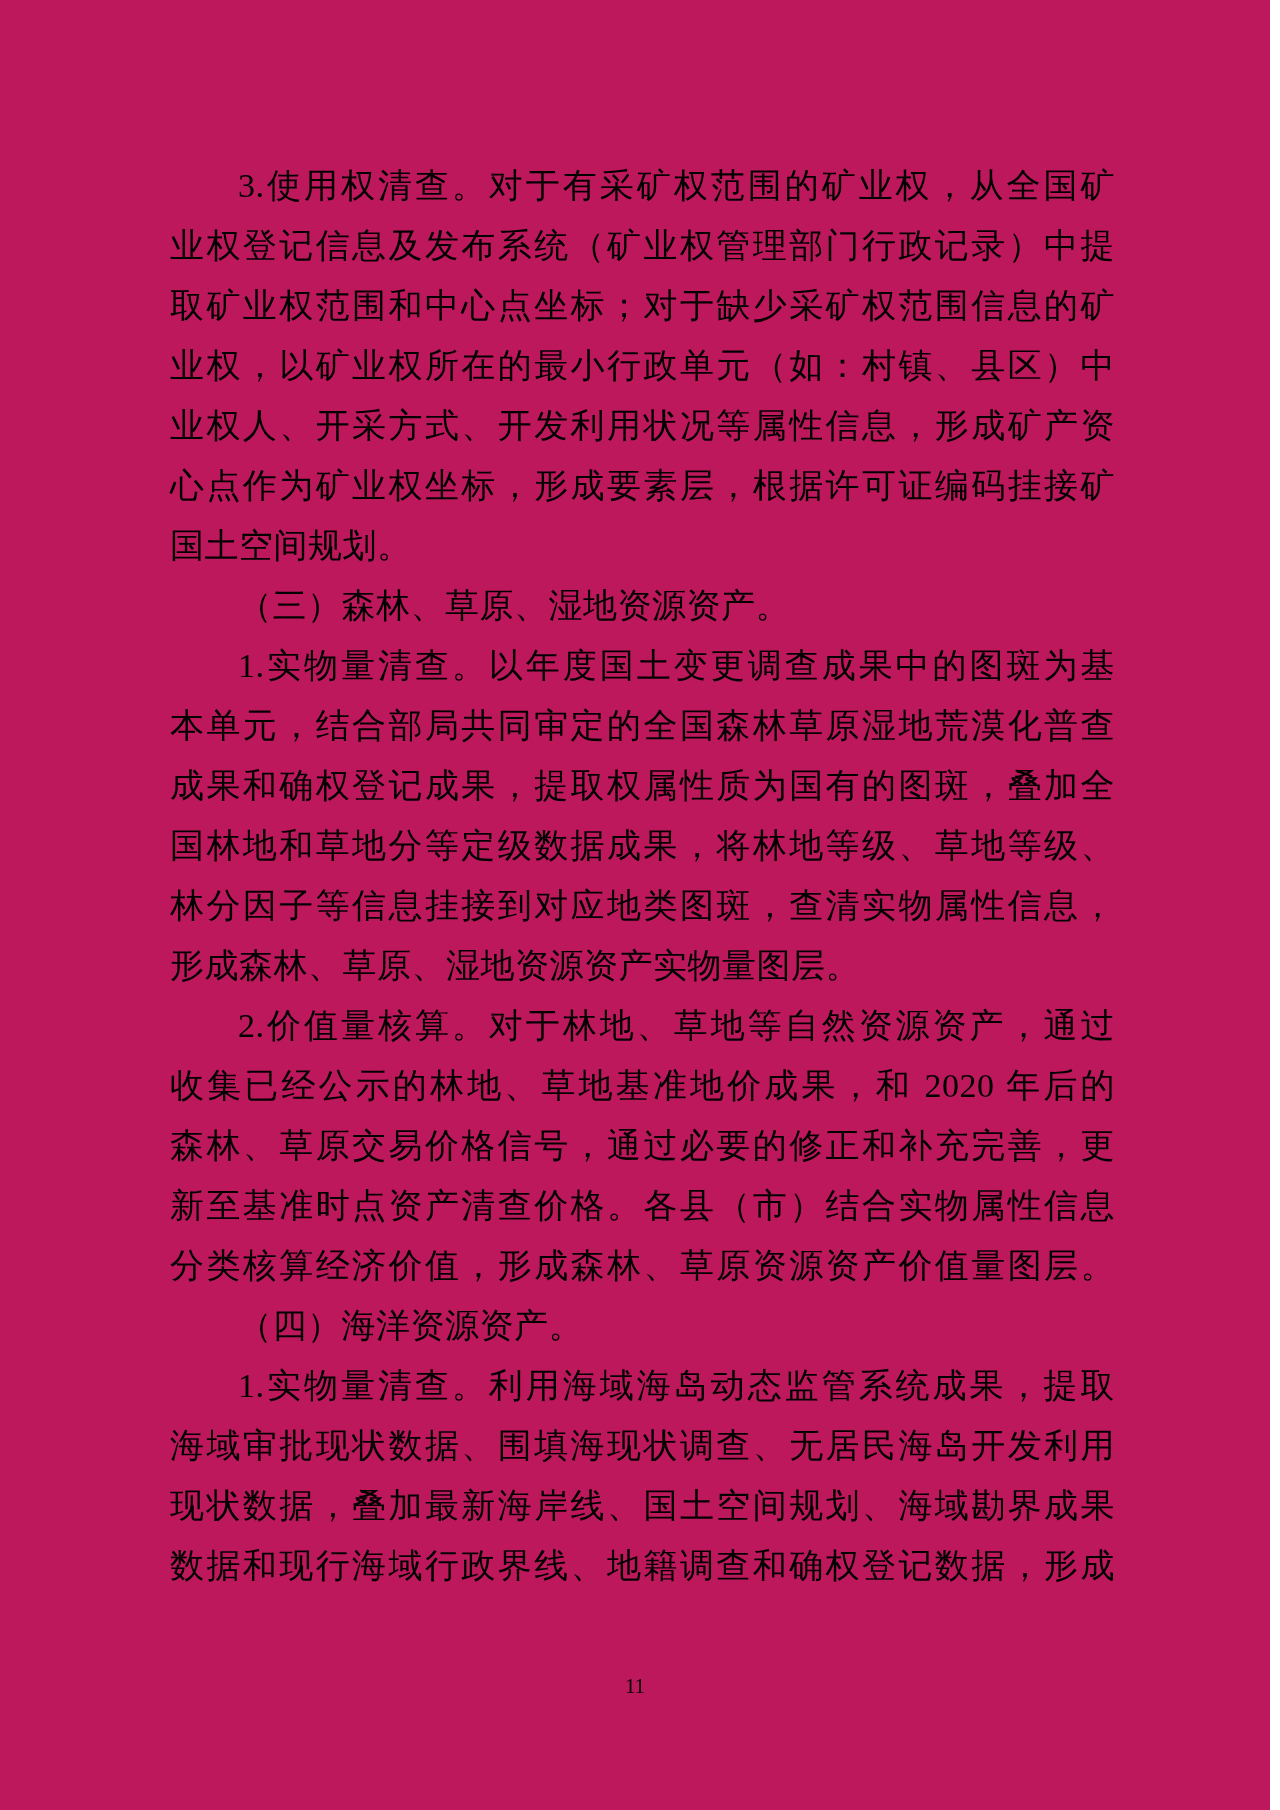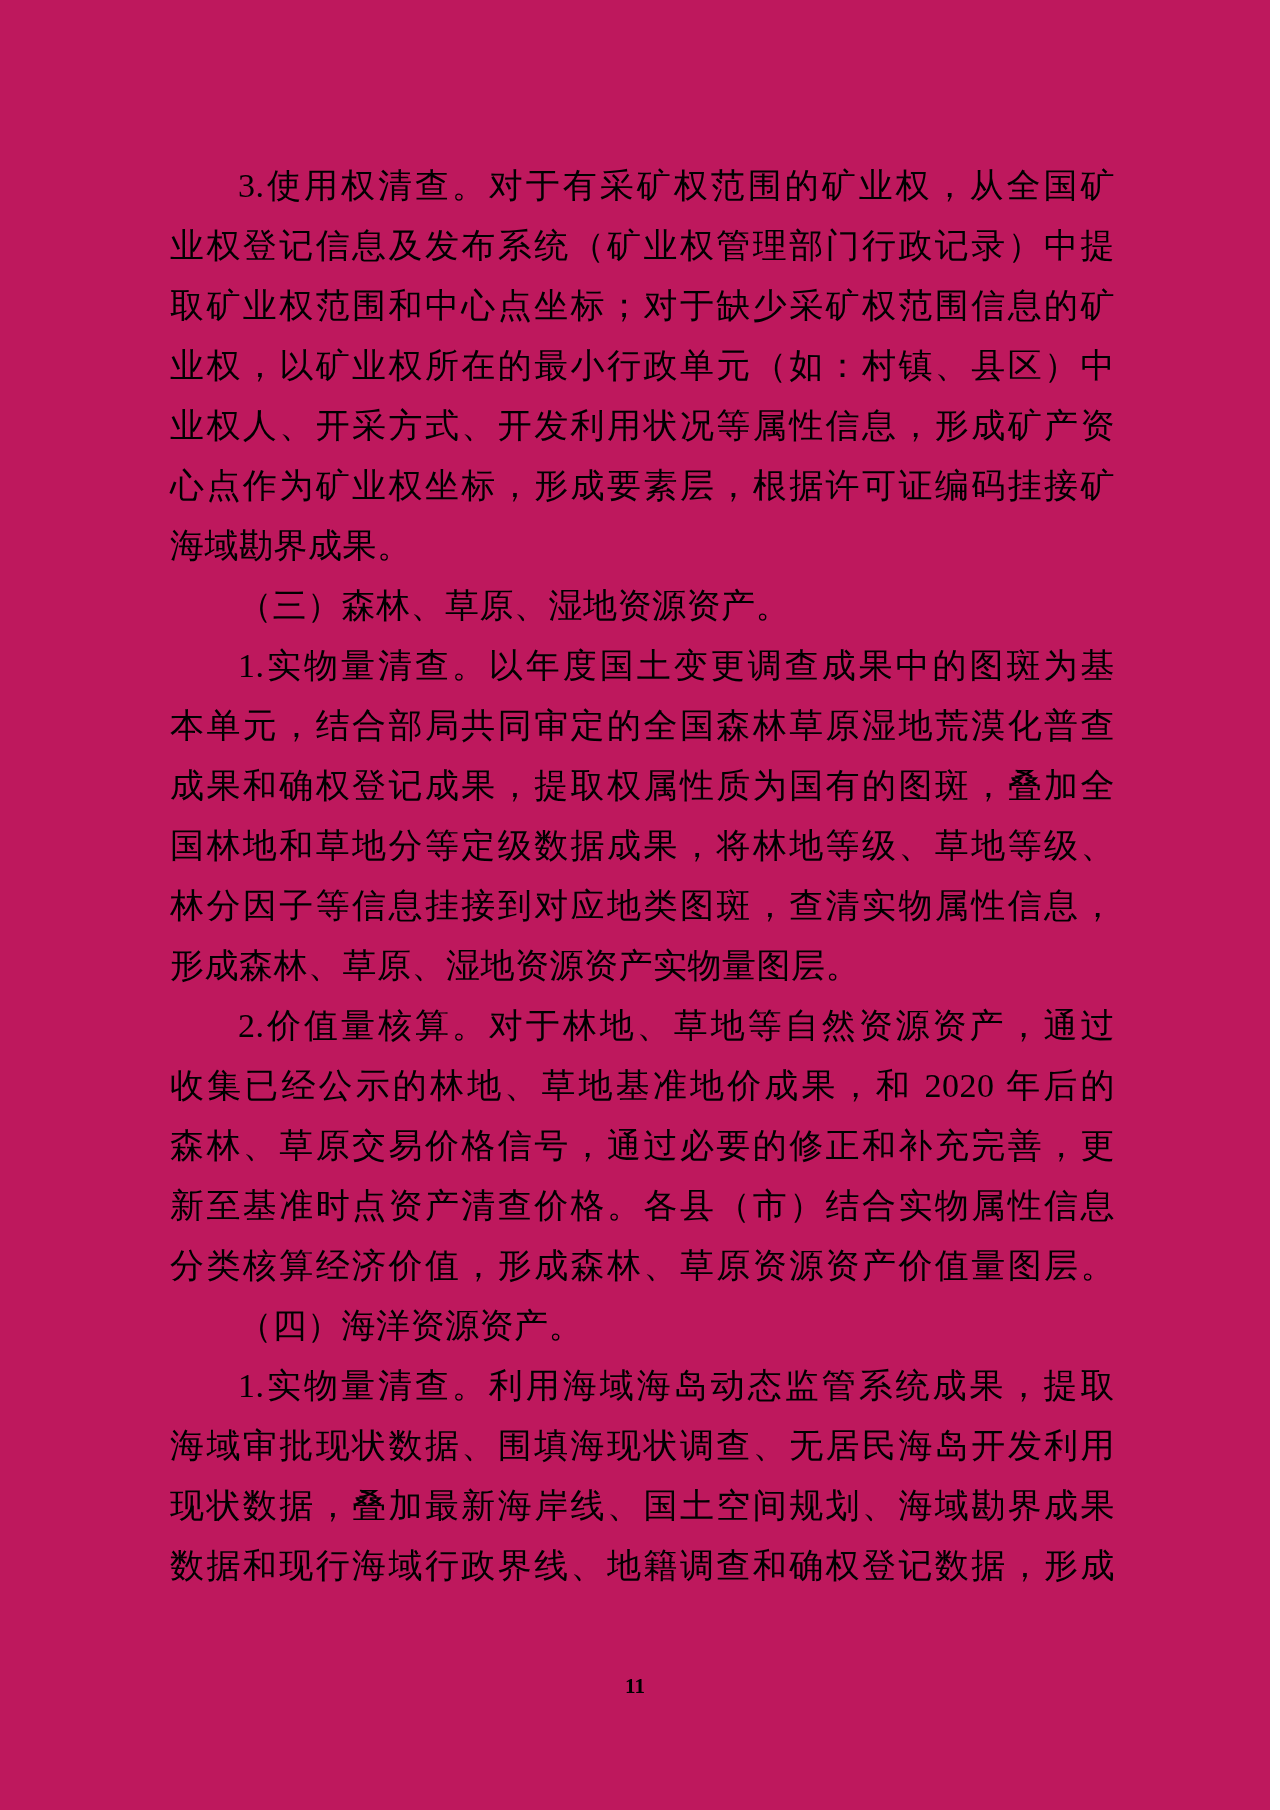--- a/index.html
+++ b/index.html
@@ -37,21 +37,20 @@
     font-weight: 400;
     text-indent: 2em;
     text-align-last: left;
   }
   .page-footer {
     position: absolute;
     left: 0;
     top: 1672px;
     width: 100%;
     text-align: center;
-    font-weight: bold;
   }
   .page-number {
     font-size: 21px;
     line-height: 28px;
     color: #000000;
   }
 </style>
 </head>
 <body>
 
@@ -59,21 +58,21 @@
 
   <main class="body-text">
 
     <div class="block">
       <div class="line first">3.使用权清查。对于有采矿权范围的矿业权，从全国矿</div>
       <div class="line">业权登记信息及发布系统（矿业权管理部门行政记录）中提</div>
       <div class="line">取矿业权范围和中心点坐标；对于缺少采矿权范围信息的矿</div>
       <div class="line">业权，以矿业权所在的最小行政单元（如：村镇、县区）中</div>
       <div class="line">业权人、开采方式、开发利用状况等属性信息，形成矿产资</div>
       <div class="line">心点作为矿业权坐标，形成要素层，根据许可证编码挂接矿</div>
-      <div class="line last">海域勘界成果。</div>
+      <div class="line last">国土空间规划。</div>
     </div>
 
     <div class="block">
       <div class="line heading">（三）森林、草原、湿地资源资产。</div>
     </div>
 
     <div class="block">
       <div class="line first">1.实物量清查。以年度国土变更调查成果中的图斑为基</div>
       <div class="line">本单元，结合部局共同审定的全国森林草原湿地荒漠化普查</div>
       <div class="line">成果和确权登记成果，提取权属性质为国有的图斑，叠加全</div>

